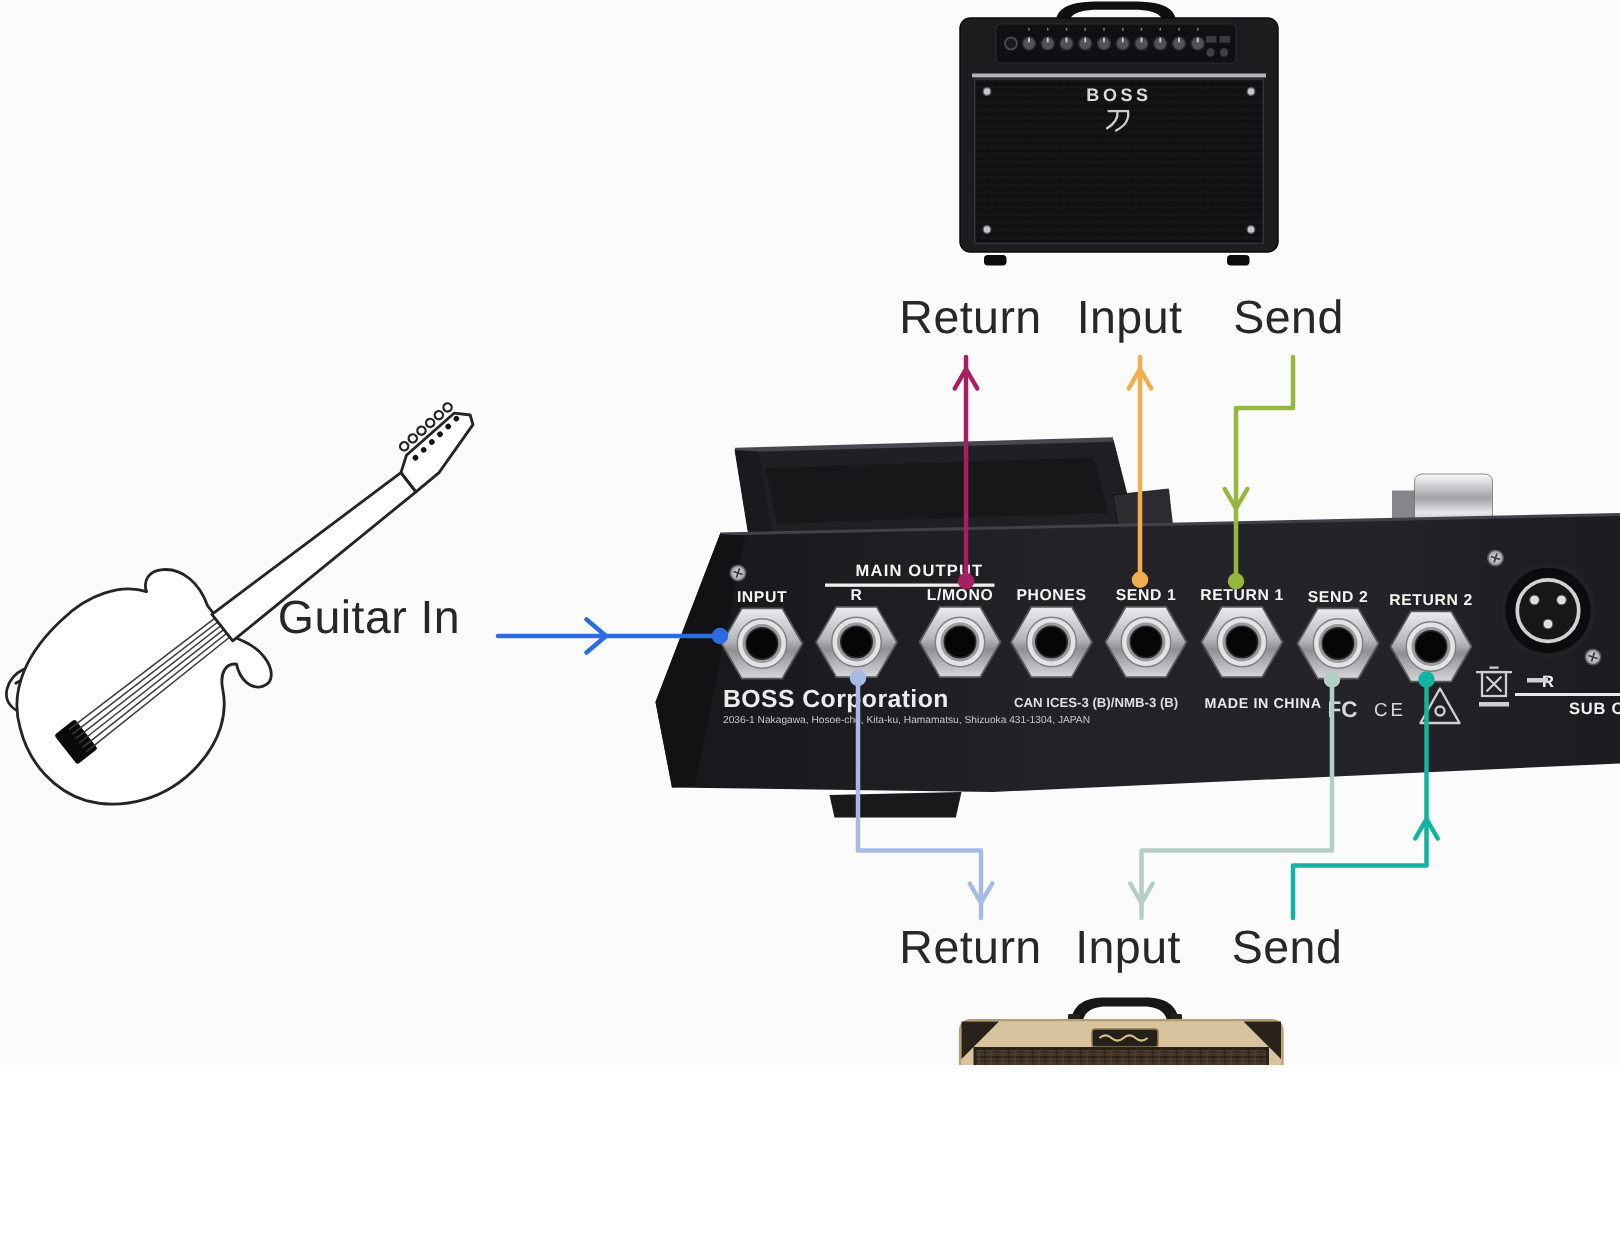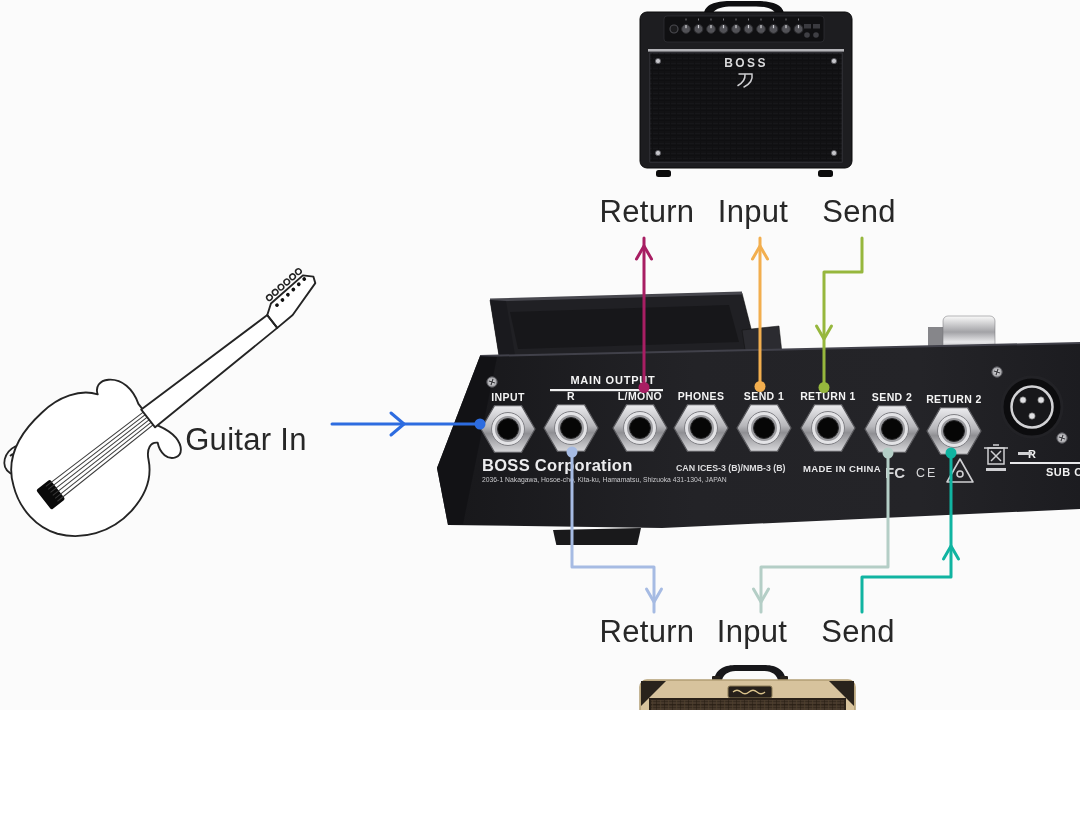--- a/index.html
+++ b/index.html
@@ -111,21 +111,21 @@
         <circle cx="191" cy="-8" r="1.5" fill="#111"></circle>
           <circle cx="197" cy="-8.6" r="1.5" fill="#111"></circle>
         <circle cx="203" cy="-9.2" r="1.5" fill="#111"></circle>
           <circle cx="209" cy="-9.8" r="1.5" fill="#111"></circle>
         <circle cx="215" cy="-10.4" r="1.5" fill="#111"></circle>
           <circle cx="221" cy="-11" r="1.5" fill="#111"></circle>
       </g>
     </g>
   </svg>
 
-  <div class="conn-label" style="left:246px;top:424px">Guitar In</div>
+  <div class="conn-label" style="left:246px;top:396px">Guitar In</div>
 
   <svg class="abs" style="left:430px;top:285px" width="650" height="260" viewBox="0 0 650 260">
     <defs>
       <linearGradient id="pbody" x1="0" y1="0" x2="1" y2="0">
         <stop offset="0" stop-color="#17171a"></stop>
           <stop offset="0.4" stop-color="#232327"></stop>
         <stop offset="0.75" stop-color="#242428"></stop>
           <stop offset="1" stop-color="#1c1c20"></stop>
       </linearGradient>
       <linearGradient id="nut" x1="0" y1="0" x2="0" y2="1">

